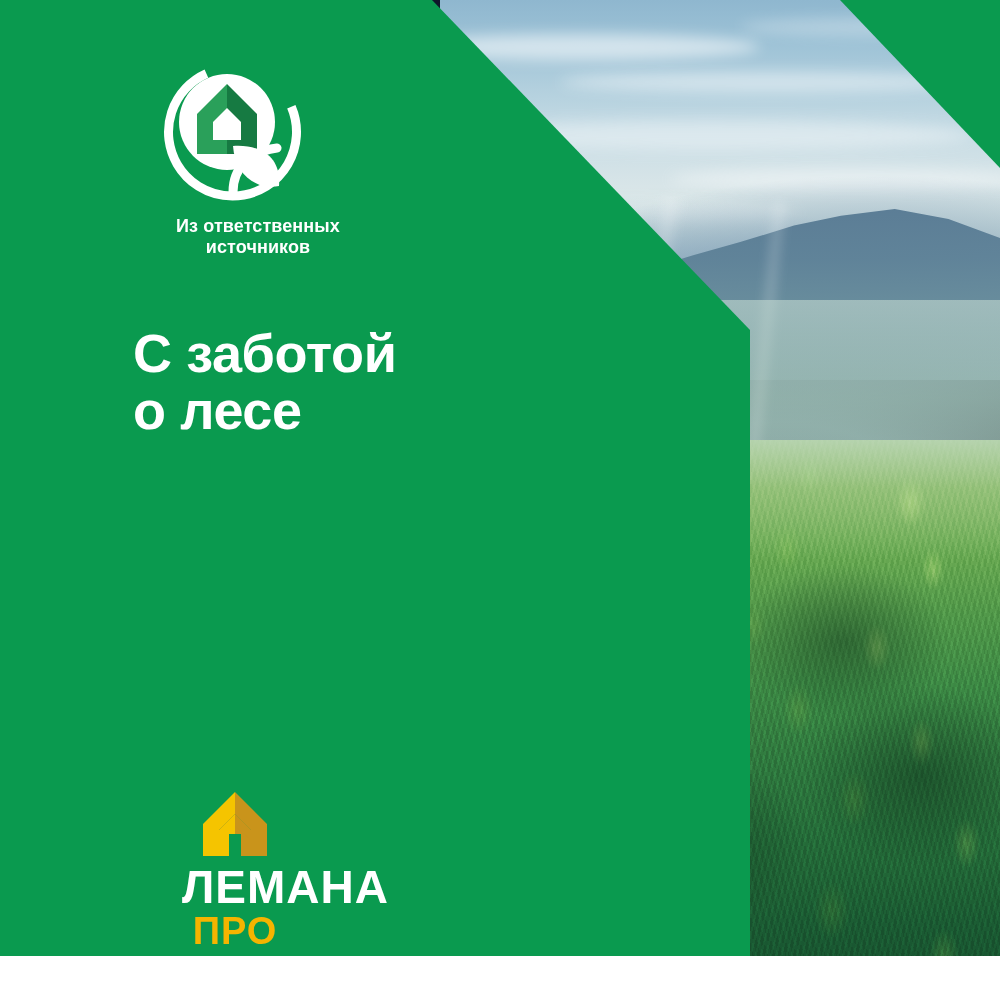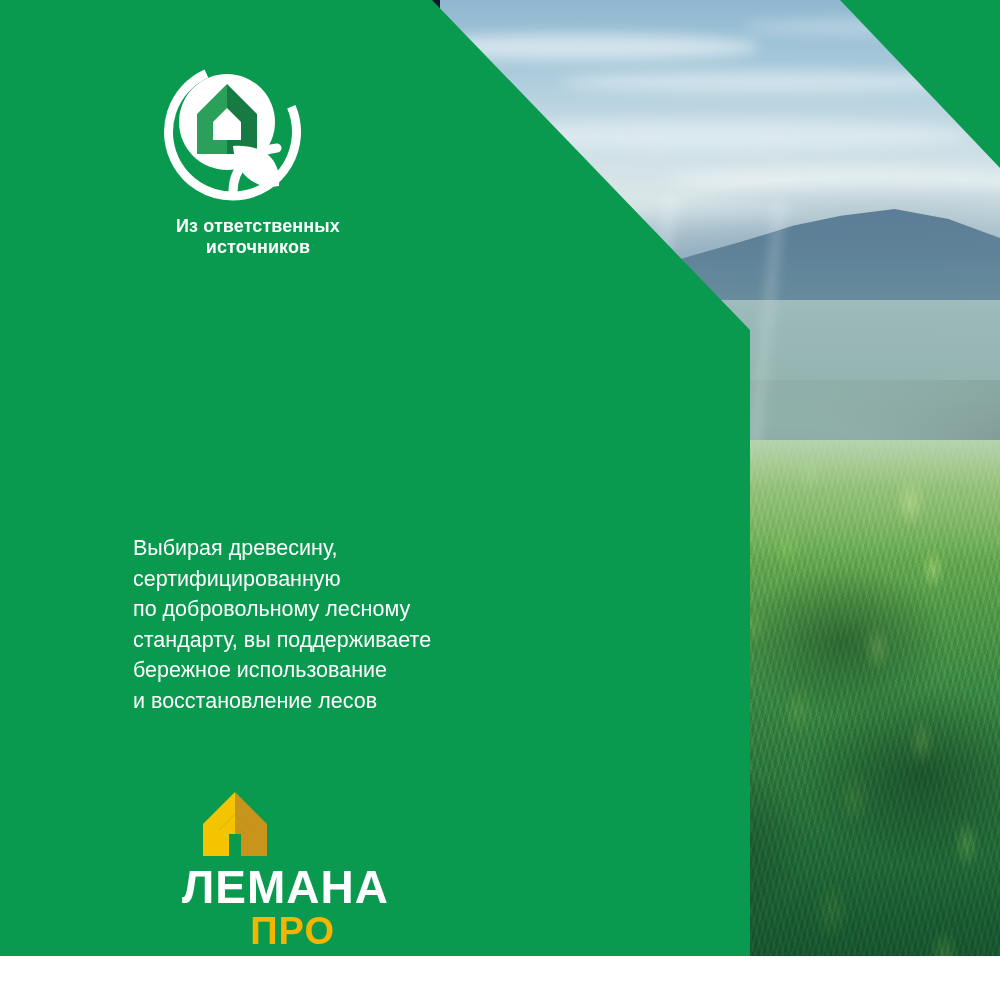--- a/index.html
+++ b/index.html
@@ -245,21 +245,21 @@
     text-align:center;
     color:#ffffff;
     font-size:46px;
     font-weight:bold;
     letter-spacing:1px;
     line-height:1;
     margin-left:47px;
   }
   .brand-sub {
     margin-top:2px;
-    text-align:right;
+    text-align:center;
     color:#f5b400;
     font-size:38px;
     font-weight:bold;
     letter-spacing:1px;
     line-height:1;
   }
 </style>
 </head>
 <body>
 
@@ -312,27 +312,23 @@
 
         <g>
           <path d="M70 84 C104 82 118 100 116 124 C92 128 72 112 70 84 Z" fill="#ffffff"></path>
           <path d="M70 130 C70 106 86 90 114 86" fill="none" stroke="#ffffff" stroke-width="9" stroke-linecap="round"></path>
         </g>
       </svg>
       <div class="badge-caption">Из ответственных
 источников</div>
     </div>
 
-
-    <p class="body-copy">Выбирая древесину,
-сертифицированную
-по добровольному лесному
-стандарту, вы поддерживаете
-бережное использование
-и восстановление лесов</p>
+    <h1 class="headline">С заботой
+о лесе</h1>
+
 
     <div class="brand">
       <svg class="brand-house" viewBox="0 0 72 68" aria-hidden="true">
         <path d="M36 2 L4 34 L4 66 L20 66 L20 40 L36 24 Z" fill="#f5c400"></path>
         <path d="M36 2 L68 34 L68 66 L52 66 L52 40 L36 24 Z" fill="#c9941b"></path>
         <path d="M20 40 L36 24 L52 40 L52 66 L20 66 Z" fill="#c9941b"></path>
         <path d="M20 40 L36 24 L36 66 L20 66 Z" fill="#f5c400"></path>
         <path d="M30 44 L42 44 L42 66 L30 66 Z" fill="#0a9a4f"></path>
         <path d="M36 24 L52 40 L52 50 L36 36 Z" fill="#c9941b"></path>
       </svg>

